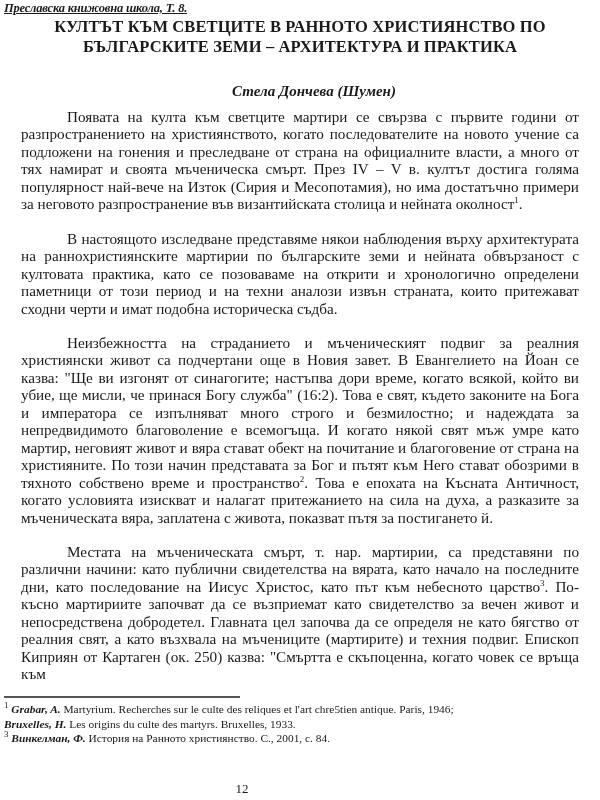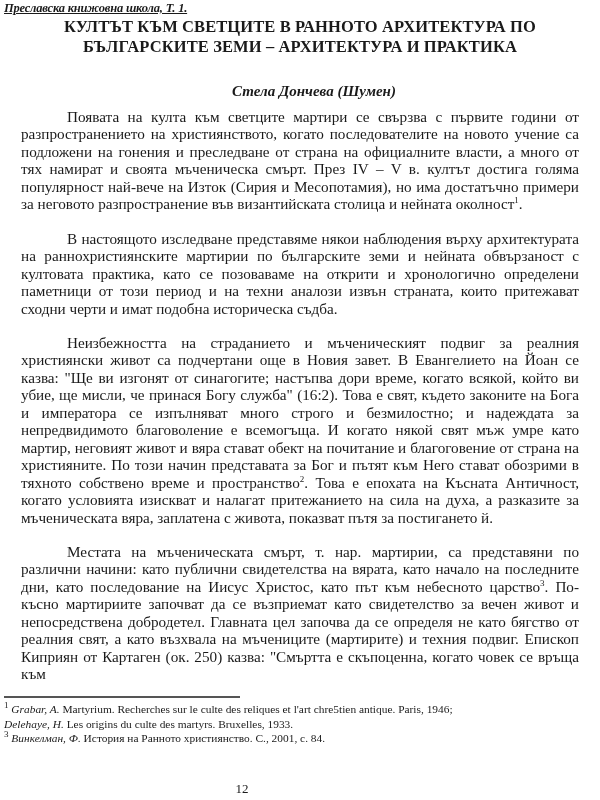--- a/index.html
+++ b/index.html
@@ -86,58 +86,58 @@
       left: 4px;
       top: 702px;
       width: 594px;
       font-size: 11.4px;
       line-height: 14.6px;
     }
     .footnotes p {
       margin: 0;
     }
     .fn-author {
-      font-weight: normal;
+      font-weight: bold;
       font-style: italic;
     }
     .fn-bold {
       font-weight: bold;
     }
     .page-number {
       position: absolute;
       left: 0;
       top: 781px;
       width: 484px;
       text-align: center;
       font-size: 13px;
     }
   </style>
 </head>
 <body>
 
 <div class="page">
 
-  <div class="running-header">Преславска книжовна школа, Т. 1.</div>
+  <div class="running-header">Преславска книжовна школа, Т. 8.</div>
 
   <h1 class="title">
-    <span>КУЛТЪТ КЪМ СВЕТЦИТЕ В РАННОТО АРХИТЕКТУРА ПО</span><br>
+    <span>КУЛТЪТ КЪМ СВЕТЦИТЕ В РАННОТО ХРИСТИЯНСТВО ПО</span><br>
     <span>БЪЛГАРСКИТЕ ЗЕМИ – АРХИТЕКТУРА И ПРАКТИКА</span>
   </h1>
 
   <div class="author">Стела Дончева (Шумен)</div>
 
   <div class="body-text">
     <p><span>Появата на култа към светците мартири се свързва с първите години от разпространението на християнството, когато последователите на новото учение са подложени на гонения и преследване от страна на официалните власти, а много от тях намират и своята мъченическа смърт. През IV – V в. култът достига голяма популярност най-вече на Изток (Сирия и Месопотамия), но има достатъчно примери за неговото разпространение във византийската столица и нейната околност</span><sup>1</sup><span>.</span></p>
     <p><span>В настоящото изследване представяме някои наблюдения върху архитектурата на раннохристиянските мартирии по българските земи и нейната обвързаност с култовата практика, като се позоваваме на открити и хронологично определени паметници от този период и на техни аналози извън страната, които притежават сходни черти и имат подобна историческа съдба.</span></p>
     <p><span>Неизбежността на страданието и мъченическият подвиг за реалния християнски живот са подчертани още в Новия завет. В Евангелието на Йоан се казва: "Ще ви изгонят от синагогите; настъпва дори време, когато всякой, който ви убие, ще мисли, че принася Богу служба" (16:2). Това е свят, където законите на Бога и императора се изпълняват много строго и безмилостно; и надеждата за непредвидимото благоволение е всемогъща. И когато някой свят мъж умре като мартир, неговият живот и вяра стават обект на почитание и благоговение от страна на християните. По този начин представата за Бог и пътят към Него стават обозрими в тяхното собствено време и пространство</span><sup>2</sup><span>. Това е епохата на Късната Античност, когато условията изискват и налагат притежанието на сила на духа, а разказите за мъченическата вяра, заплатена с живота, показват пътя за постигането й.</span></p>
     <p><span>Местата на мъченическата смърт, т. нар. мартирии, са представяни по различни начини: като публични свидетелства на вярата, като начало на последните дни, като последование на Иисус Христос, като път към небесното царство</span><sup>3</sup><span>. По-късно мартириите започват да се възприемат като свидетелство за вечен живот и непосредствена добродетел. Главната цел започва да се определя не като бягство от реалния свят, а като възхвала на мъчениците (мартирите) и техния подвиг. Епископ Киприян от Картаген (ок. 250) казва: "Смъртта е скъпоценна, когато човек се връща към</span></p>
   </div>
 
   <div class="footnote-rule"></div>
 
   <div class="footnotes">
-    <p><sup>1</sup> <span class="fn-author">Grabar, A.</span><span> Martyrium. Recherches sur le culte des reliques et l'art chre5tien antique. Paris, 1946;</span><br><span class="fn-author">Delehaye, H.</span><span> Les origins du culte des martyrs. Bruxelles, 1933.</span></p>
+    <p><sup>1</sup> <span class="fn-author">Grabar, A.</span><span> Martyrium. Recherches sur le culte des reliques et l'art chre5tien antique. Paris, 1946;</span><br><span class="fn-author">Bruxelles, H.</span><span> Les origins du culte des martyrs. Bruxelles, 1933.</span></p>
     <p><sup>3</sup> <span class="fn-author">Винкелман, Ф.</span><span> История на Ранното християнство. С., 2001, с. 84.</span></p>
   </div>
 
   <div class="page-number">12</div>
 
 </div>
 
 </body></html>

